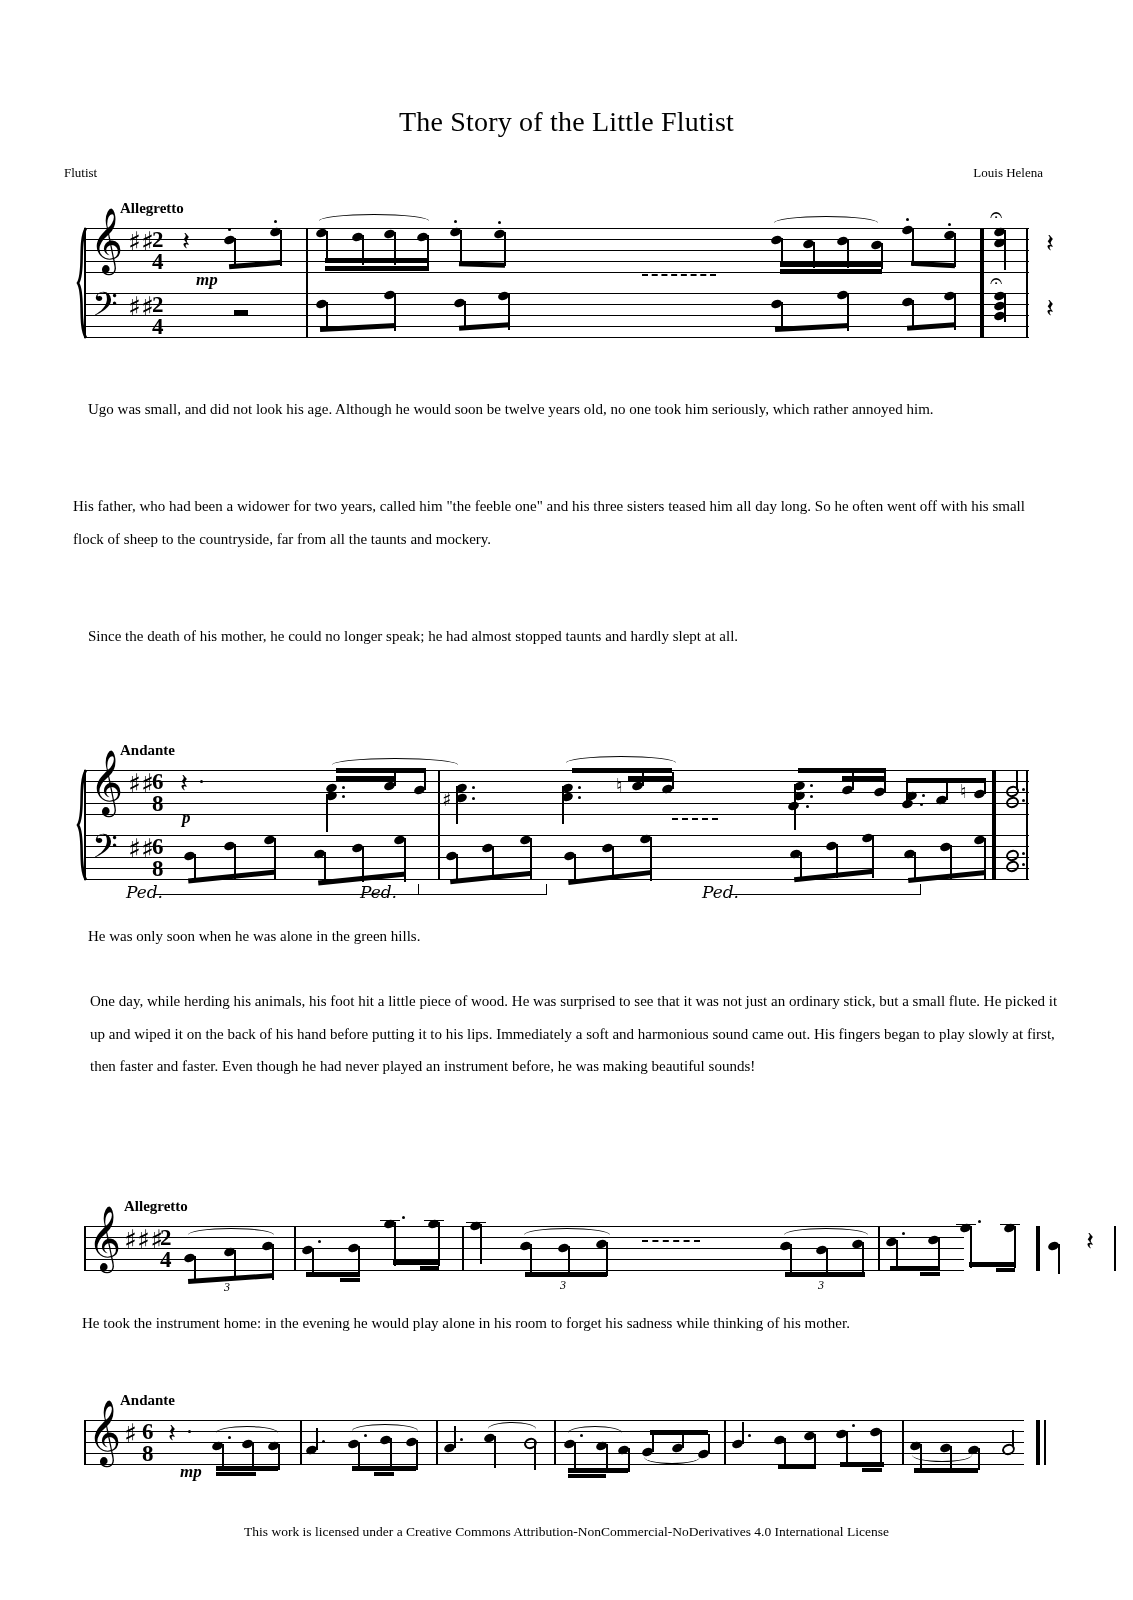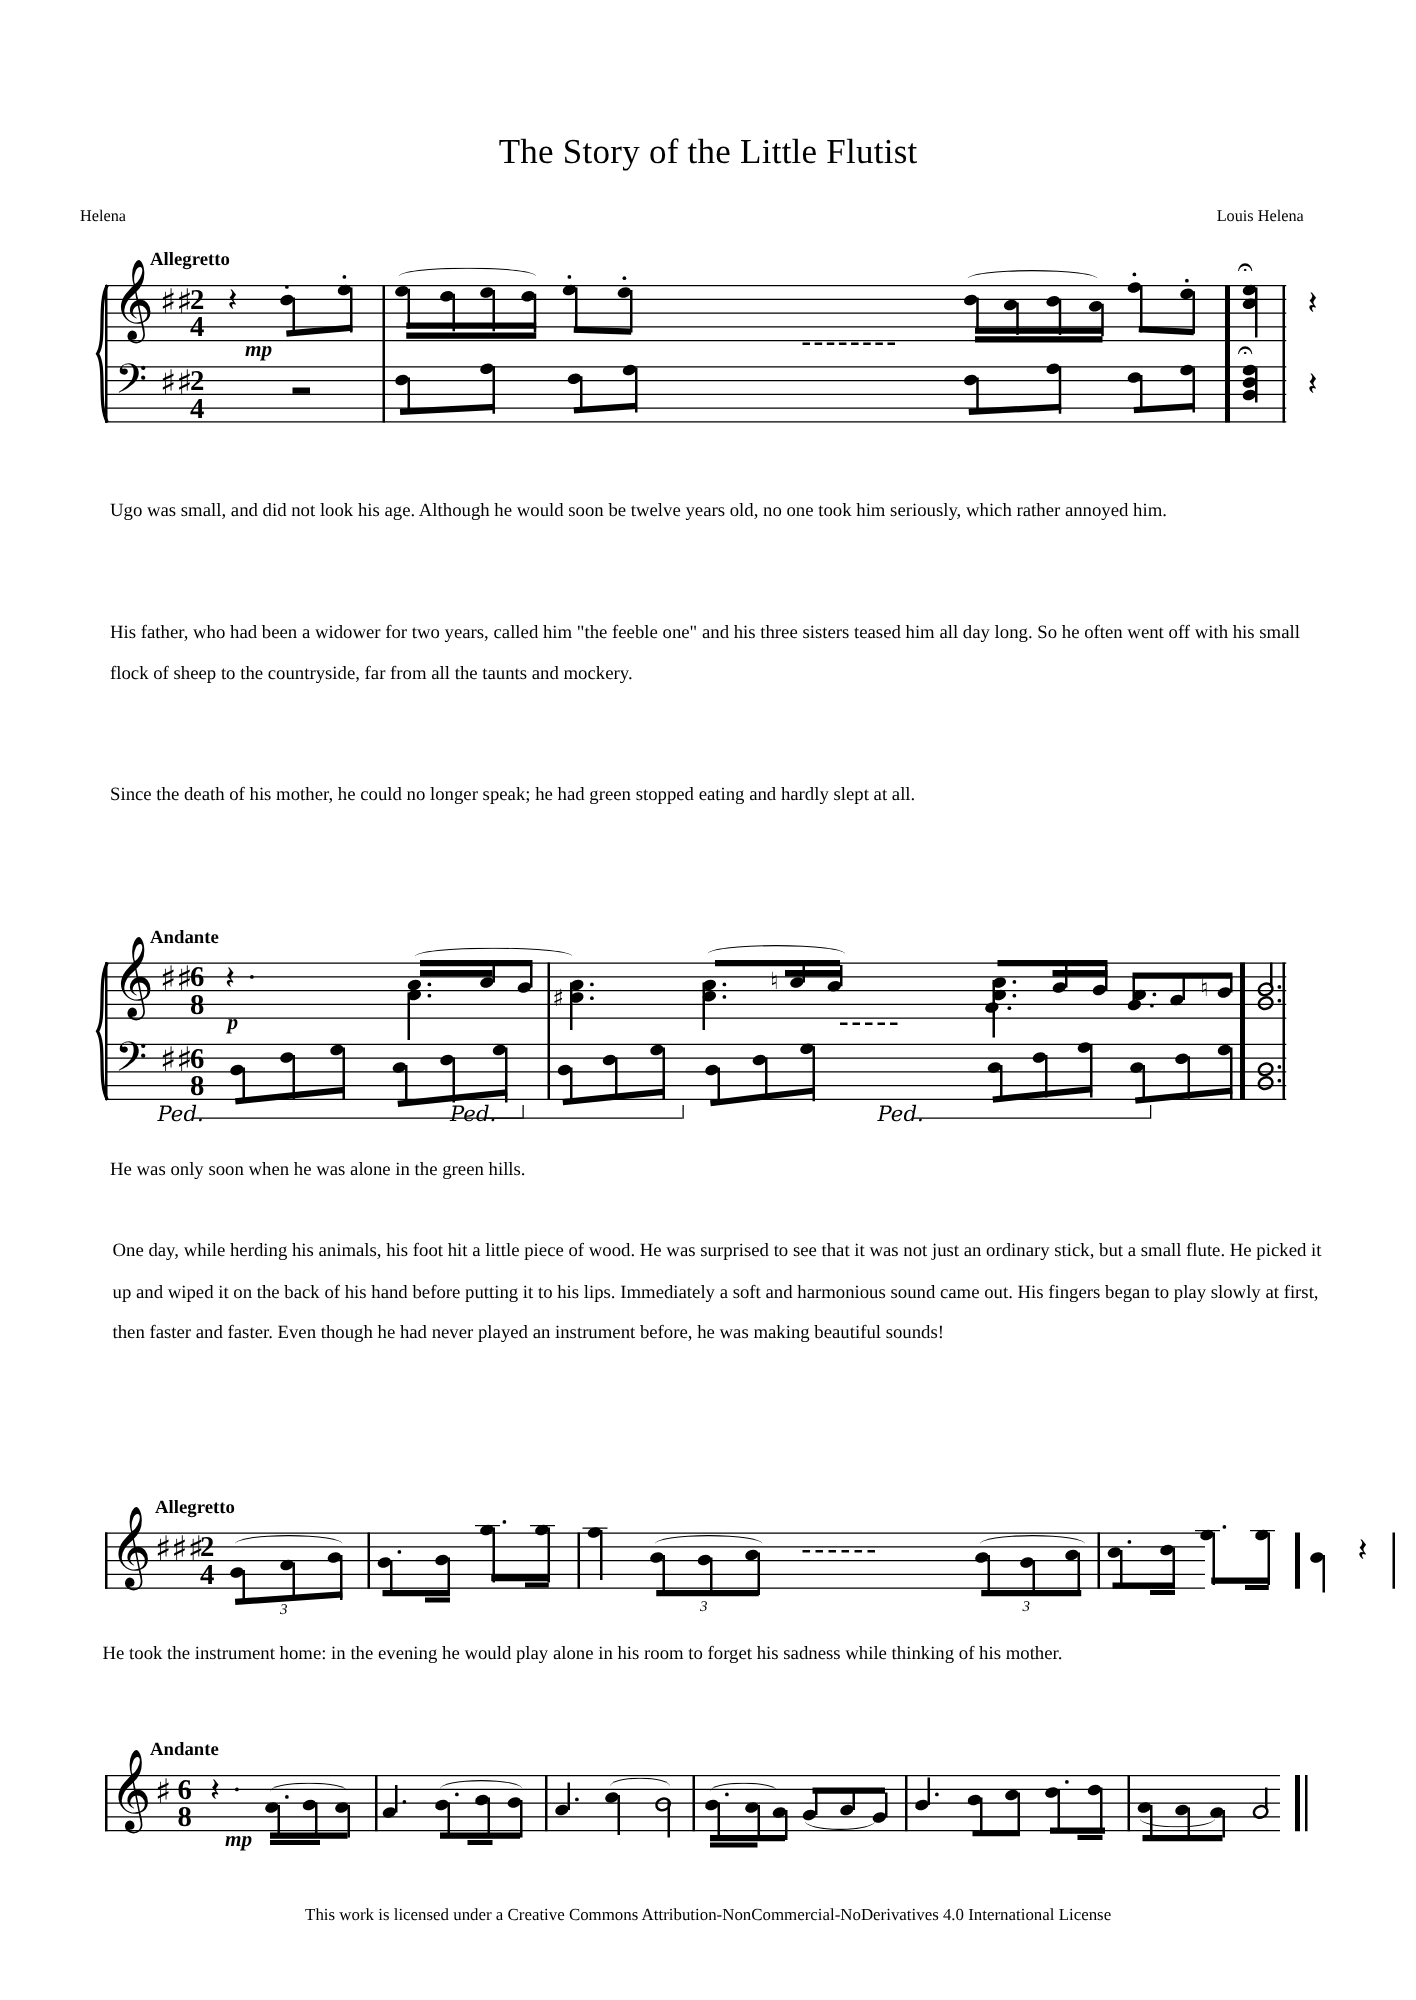--- a/index.html
+++ b/index.html
@@ -226,21 +226,21 @@
     text-align: center;
     font-size: 13.5px;
   }
 </style>
 </head>
 <body>
 
 <div class="page">
 
   <div class="title">The Story of the Little Flutist</div>
-  <div class="lyricist">Helena</div>
+  <div class="lyricist">Flutist</div>
   <div class="composer">Louis Helena</div>
 
   <div class="system" id="sys1" style="left:84px; top:200px; width:945px; height:135px;">
 
     <div class="tempo" style="left:36px; top:0px;">Allegretto</div>
 
     <div class="staff" style="top:28px; width:945px; height:45px;">
       <div class="ln" style="top:0px;   width:945px;"></div>
       <div class="ln" style="top:11px;  width:945px;"></div>
       <div class="ln" style="top:22px;  width:945px;"></div>
@@ -367,23 +367,23 @@
     <div class="stem" style="left:920px; top:94px; height:28px;"></div>
 
     <div class="rest-q" style="left:962px; top:30px;">𝄽</div>
     <div class="rest-q" style="left:962px; top:95px;">𝄽</div>
 
     <div class="barline" style="left:942px; top:28px; height:110px;"></div>
   </div>
 
   <div class="prose" style="left:88px; top:393px; width:958px;">Ugo was small, and did not look his age. Although he would soon be twelve years old, no one took him seriously, which rather annoyed him.</div>
 
-  <div class="prose" style="left:88px; top:490px; width:958px;">His father, who had been a widower for two years, called him "the feeble one" and his three sisters teased him all day long. So he often went off with his small flock of sheep to the countryside, far from all the taunts and mockery.</div>
-
-  <div class="prose" style="left:88px; top:620px; width:958px;">Since the death of his mother, he could no longer speak; he had green stopped eating and hardly slept at all.</div>
+  <div class="prose" style="left:73px; top:490px; width:958px;">His father, who had been a widower for two years, called him "the feeble one" and his three sisters teased him all day long. So he often went off with his small flock of sheep to the countryside, far from all the taunts and mockery.</div>
+
+  <div class="prose" style="left:88px; top:620px; width:958px;">Since the death of his mother, he could no longer speak; he had almost stopped taunts and hardly slept at all.</div>
 
   <div class="system" id="sys2" style="left:84px; top:740px; width:945px; height:150px;">
 
     <div class="tempo" style="left:36px; top:2px;">Andante</div>
 
     <div class="staff" style="top:30px; width:945px; height:45px;">
       <div class="ln" style="top:0px;  width:945px;"></div>
       <div class="ln" style="top:11px; width:945px;"></div>
       <div class="ln" style="top:22px; width:945px;"></div>
       <div class="ln" style="top:33px; width:945px;"></div>

